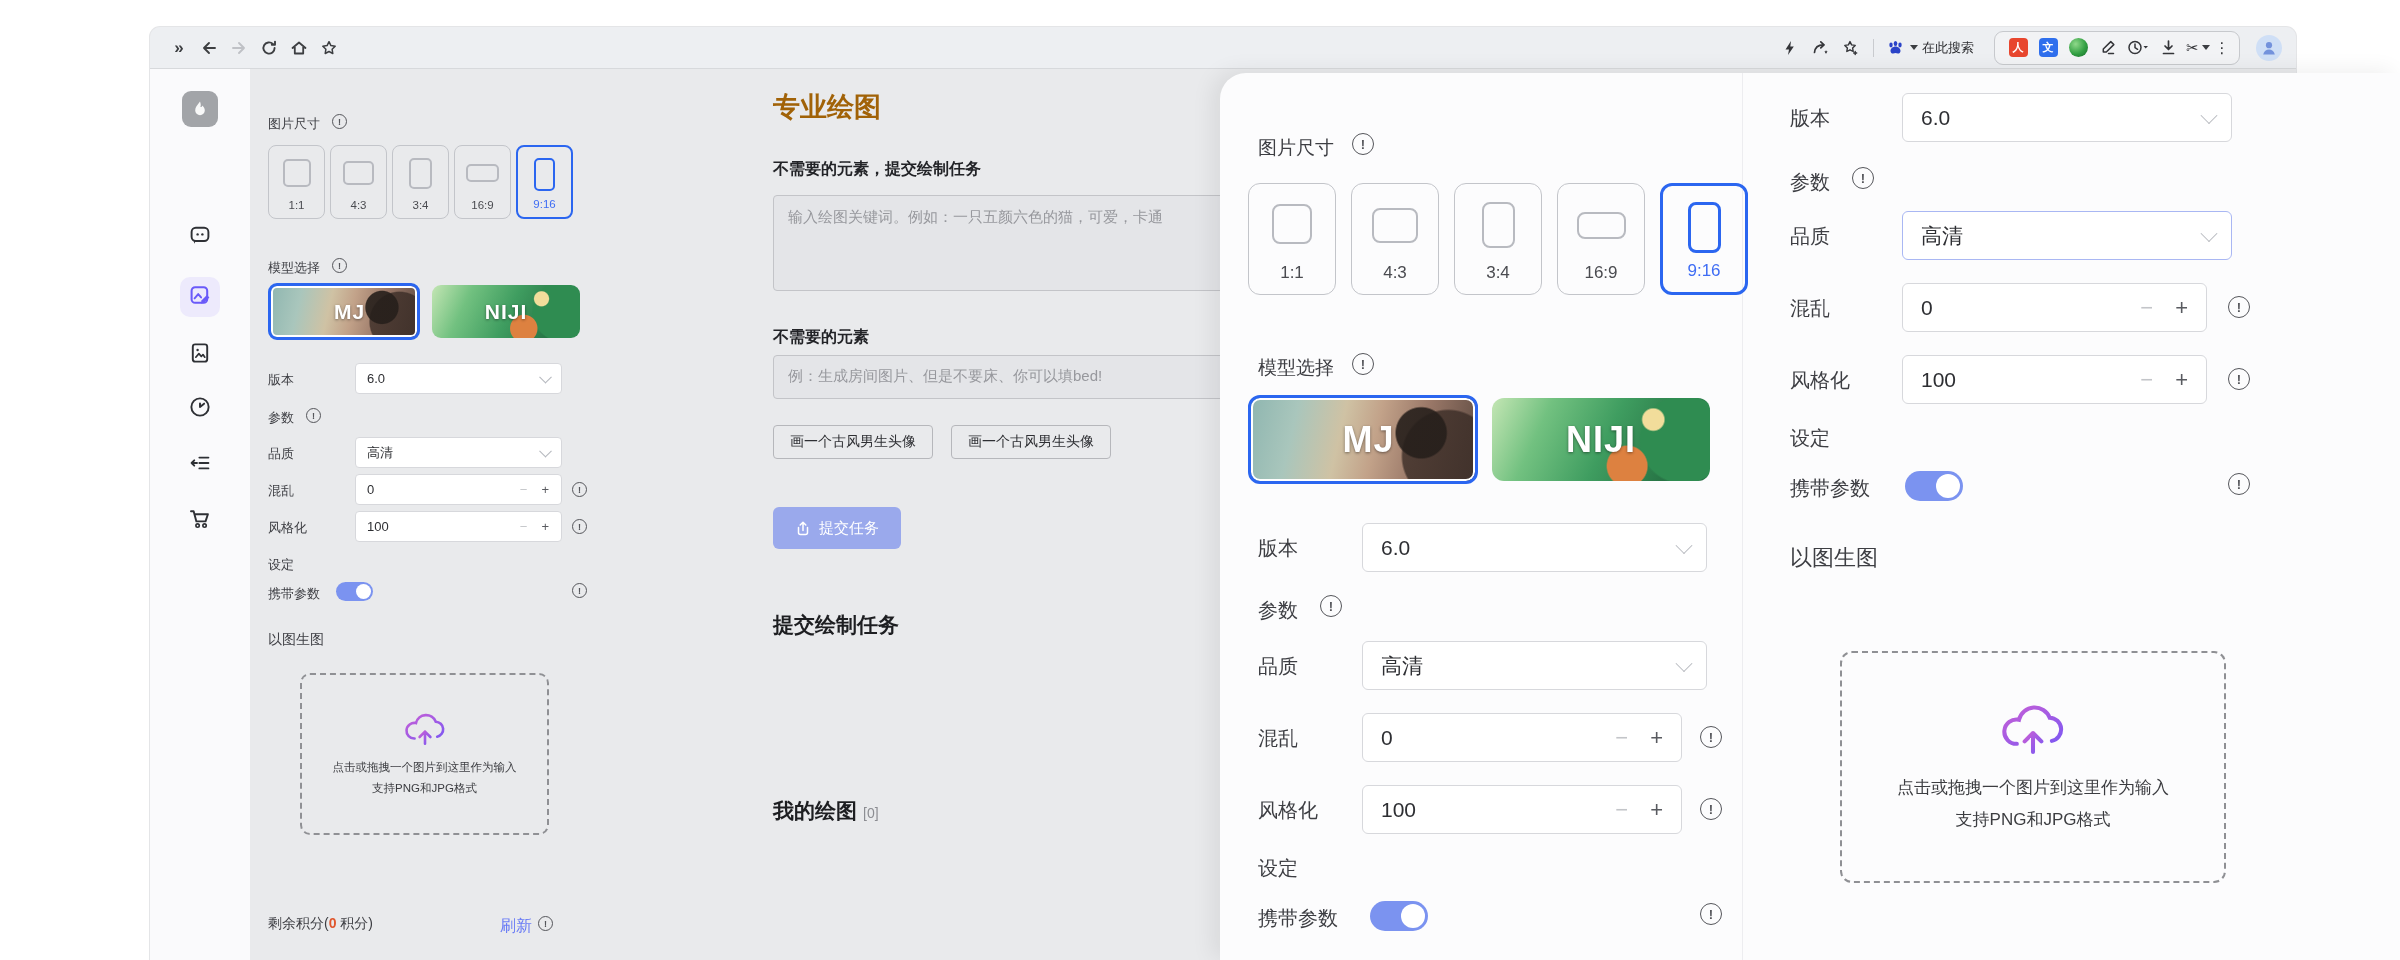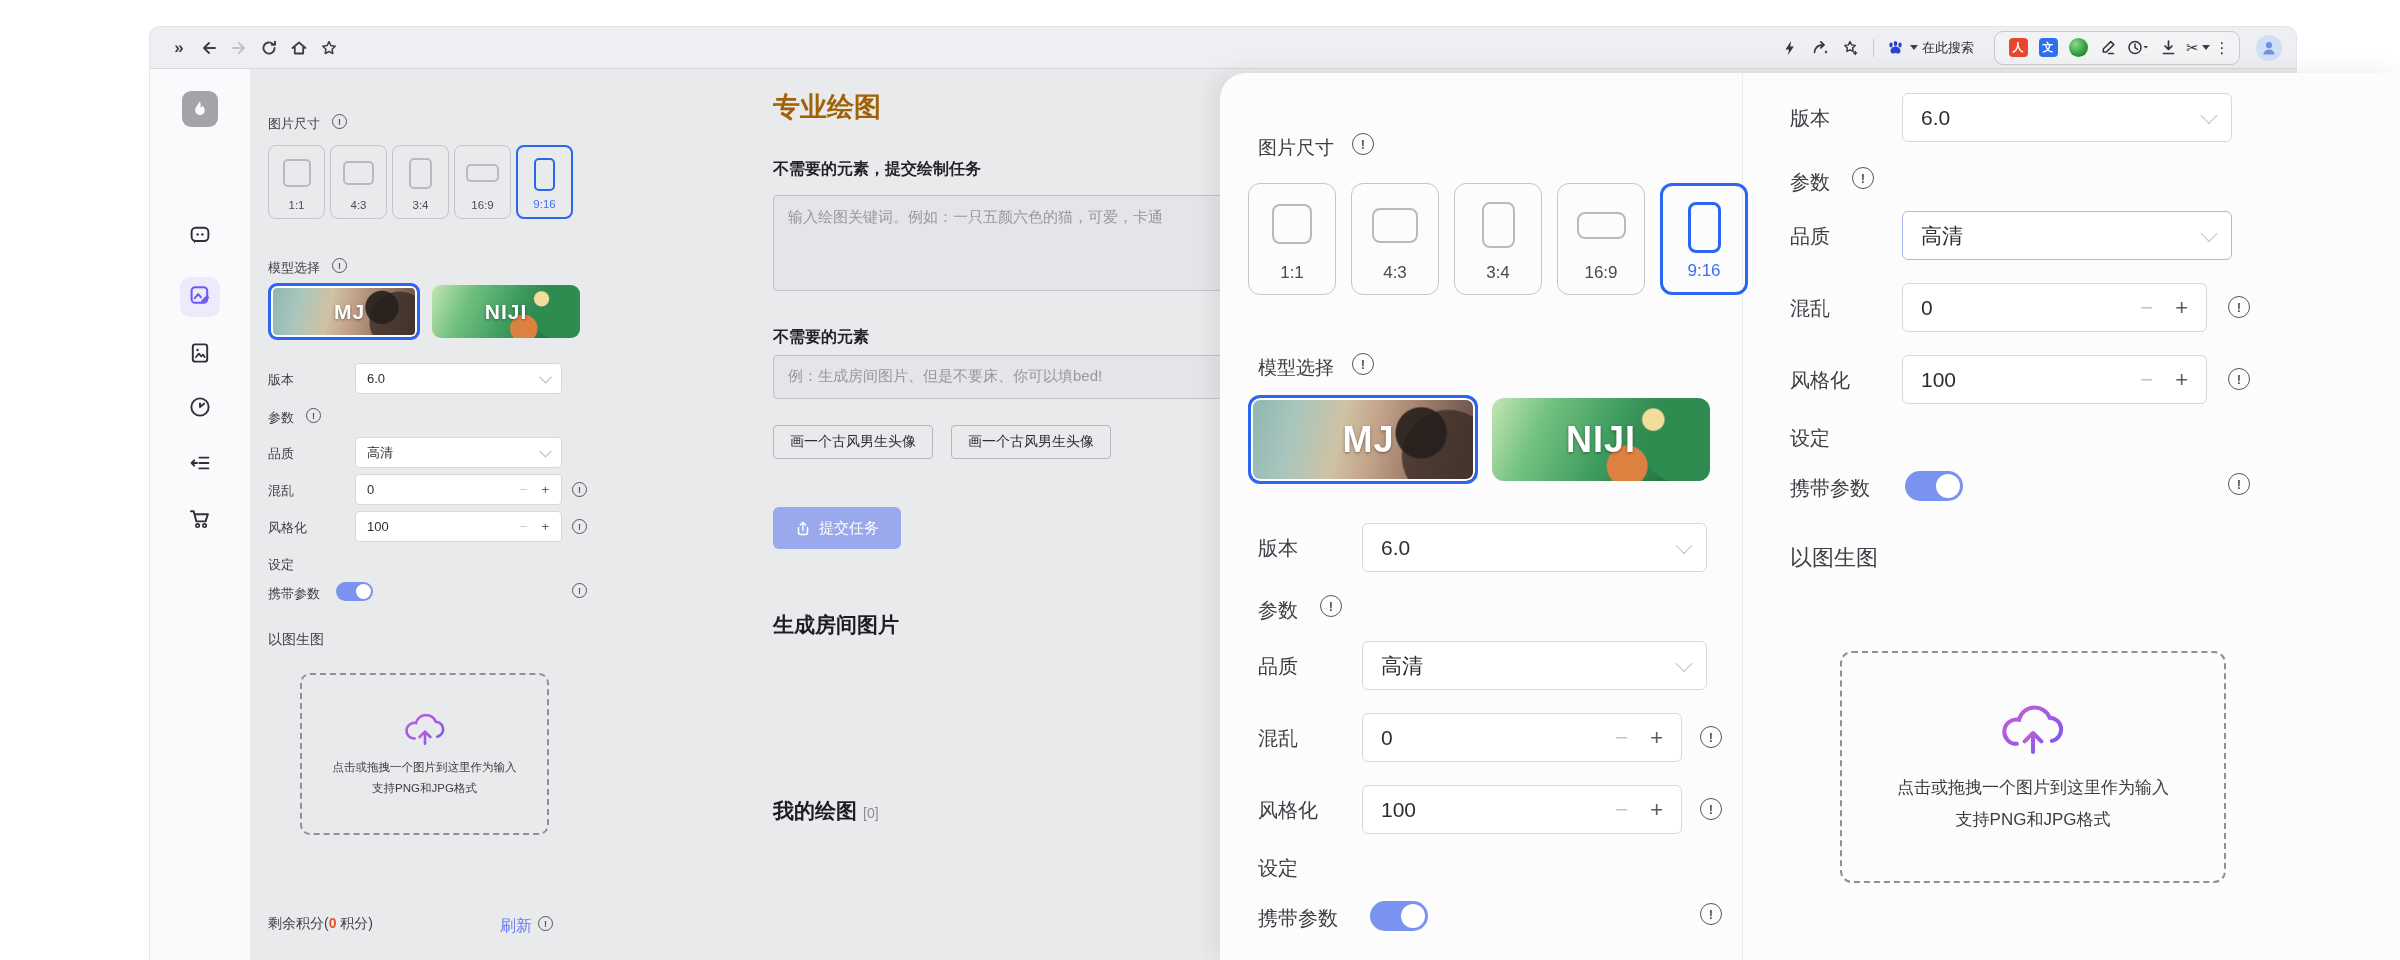--- a/index.html
+++ b/index.html
@@ -337,21 +337,21 @@
       <textarea class="prompt" style="left: 178px; top: 286px; width: 700px; height: 44px; padding-top: 11px;" placeholder="例：生成房间图片、但是不要床、你可以填bed!"></textarea>
       <div class="sugbtn" style="left:178px;top:356px;">画一个古风男生头像</div>
       <div class="sugbtn" style="left:356px;top:356px;">画一个古风男生头像</div>
       <div class="submitbtn" style="left:178px;top:438px;width:128px;height:42px;justify-content:center;">
         <svg width="16" height="16" viewBox="0 0 16 16">
             <path d="M3.5 7.5v5a2 2 0 0 0 2 2h5a2 2 0 0 0 2-2v-5" stroke="#fff" stroke-width="1.5" fill="none" stroke-linecap="round"></path>
             <path d="M8 10.5V2.5M5.2 5 8 2.2 10.8 5" stroke="#fff" stroke-width="1.5" fill="none" stroke-linecap="round" stroke-linejoin="round"></path>
           </svg>
         <span>提交任务</span>
       </div>
-      <div class="title-md" style="left:178px;top:542px;">生成房间图片</div>
+      <div class="title-md" style="left:178px;top:542px;">提交绘制任务</div>
       <div class="title-md" style="left:178px;top:728px;">
         <span>我的绘图</span><span class="count">[0]</span>
       </div>
     </div>
   </div>
 
   <div class="overlay">
     <div class="ovdiv"></div>
 
     <div>

